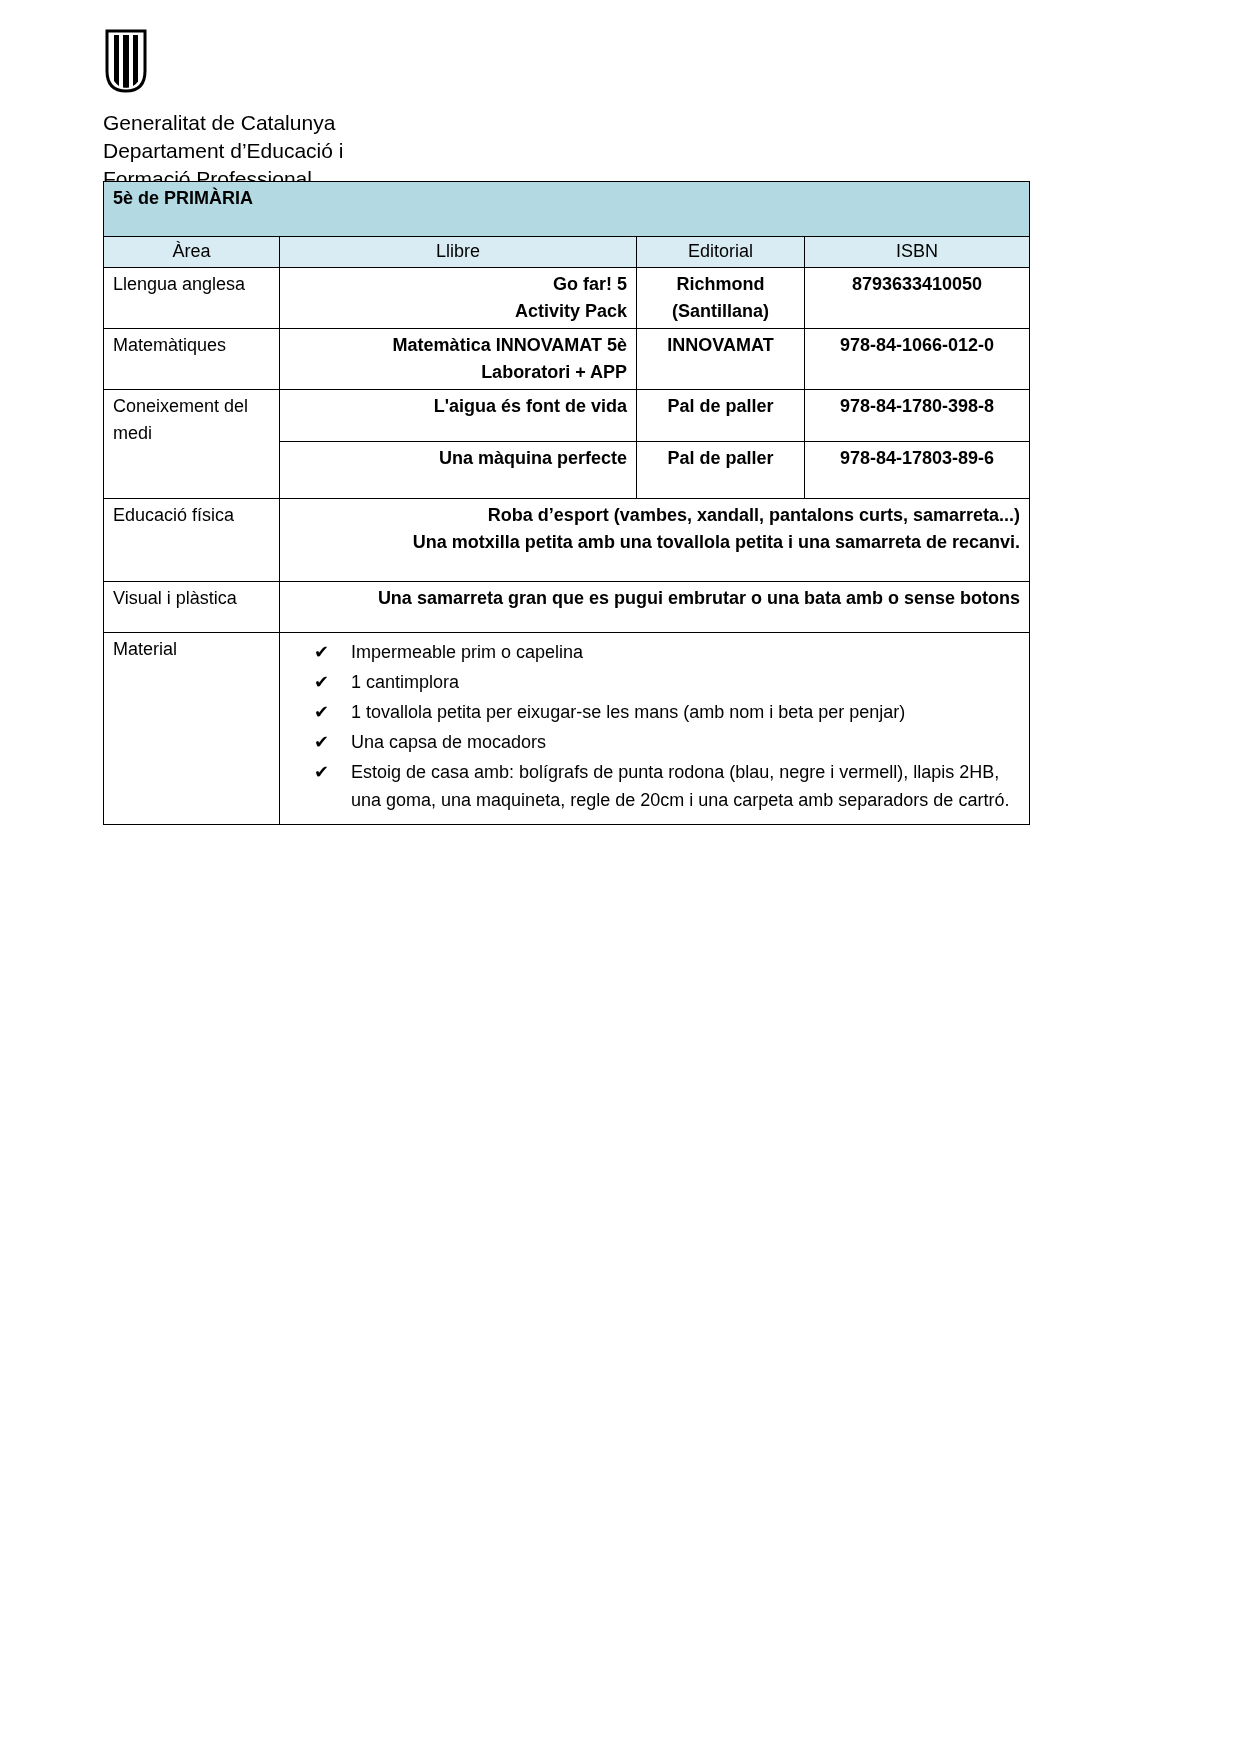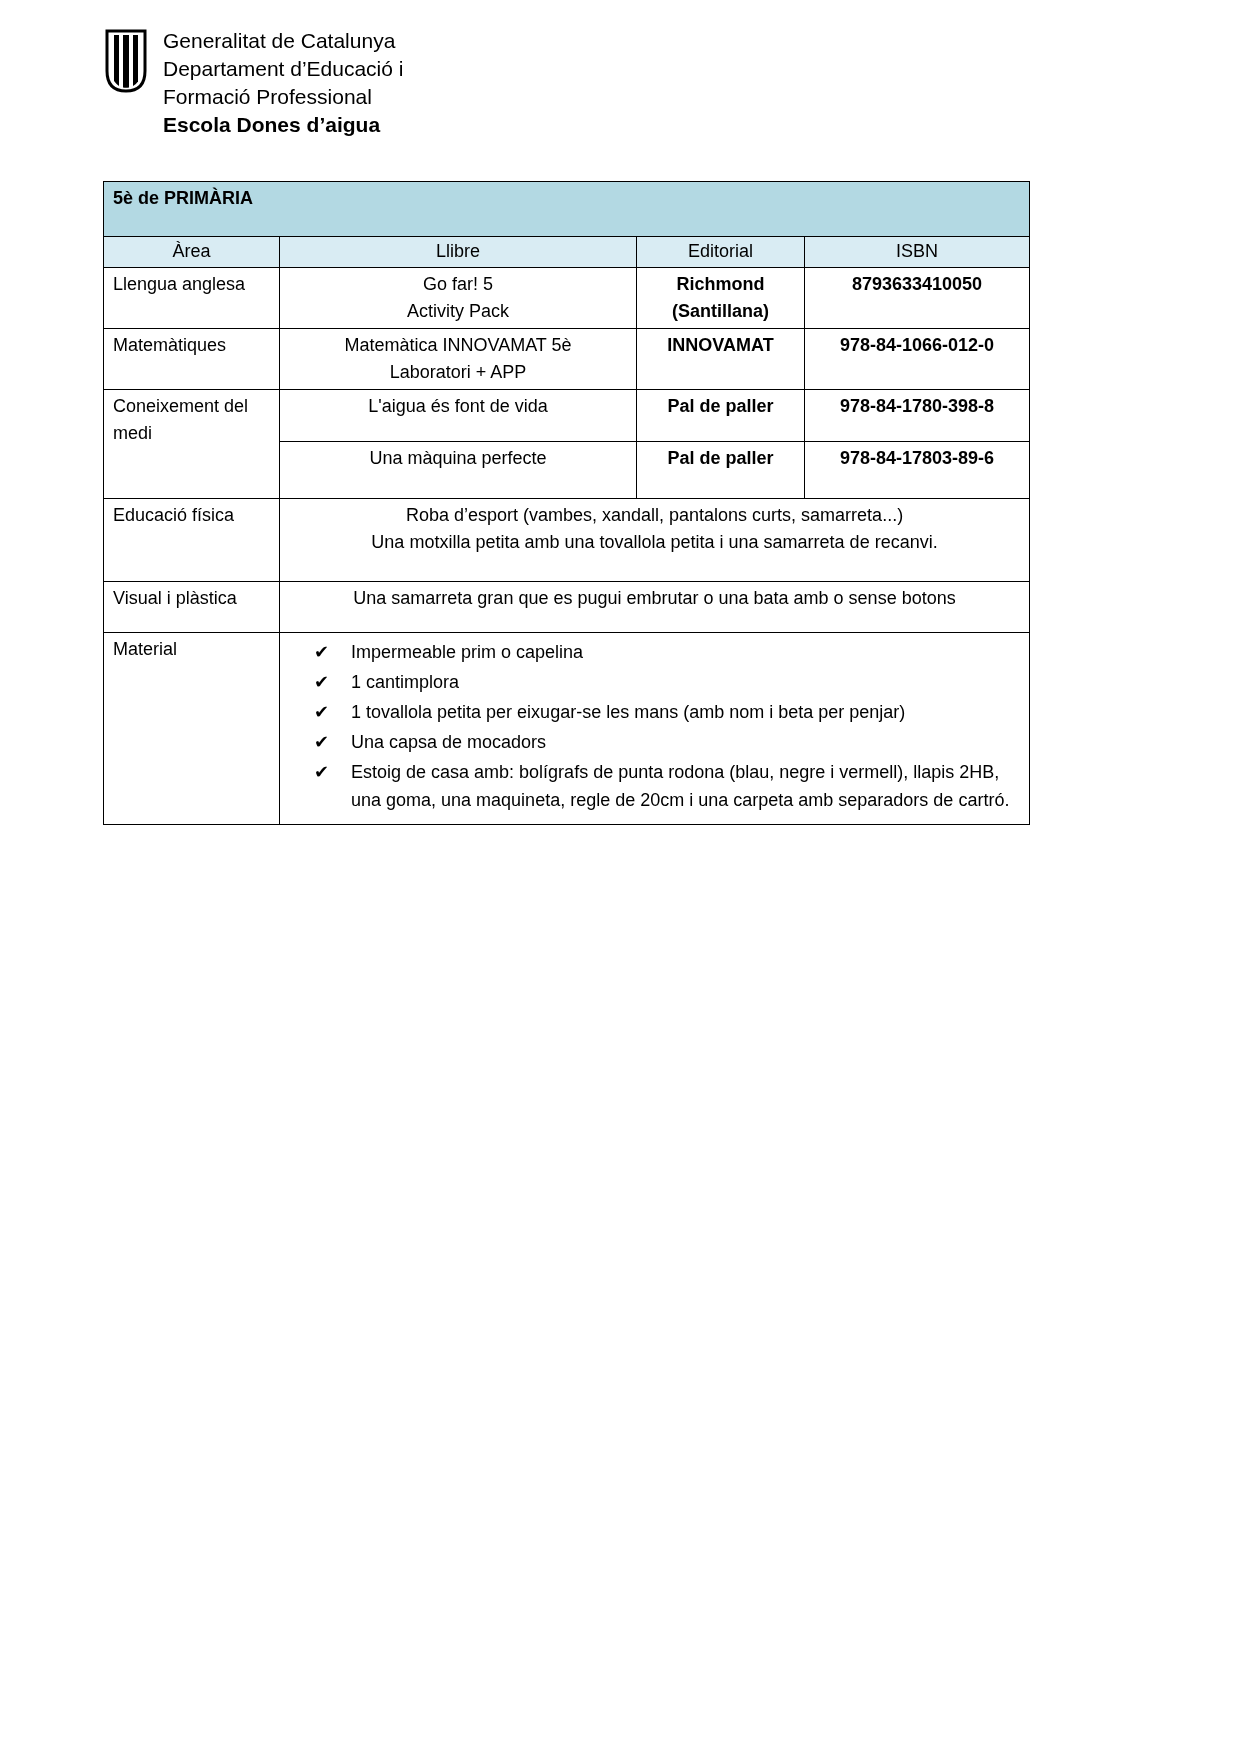--- a/index.html
+++ b/index.html
@@ -15,20 +15,21 @@
   }
 
   
   .letterhead {
     position: absolute;
     top: 27px;
     left: 103px;
     display: flex;
     gap: 14px;
     align-items: flex-start;
+    flex-direction: column;
   }
   .logo { width: 46px; padding-top: 2px; }
   .logo svg { display: block; }
   .letterhead-text { font-size: 21px; line-height: 28px; }
   .letterhead-text .school { font-weight: bold; }
 
   
   table.booklist {
     position: absolute;
     left: 103px;
@@ -51,21 +52,21 @@
   }
   tr.head-row th {
     background: var(--header-bg, #d9ecf3);
     text-align: center;
     font-weight: normal;
     height: 28px;
     padding-top: 1px;
     padding-bottom: 2px;
   }
   td.cell-area { text-align: left; }
-  td.cell-llibre { text-align: center; }
+  td.cell-llibre { text-align: right; font-weight: bold; }
   td.cell-editorial, td.cell-isbn { text-align: center; font-weight: bold; }
 
   tr.row-llengua     { height: 57px; }
   tr.row-mates       { height: 58px; }
   tr.row-medi1       { height: 52px; }
   tr.row-medi2       { height: 57px; }
   tr.row-edfisica    { height: 83px; }
   tr.row-visual      { height: 51px; }
   tr.row-material    { height: 190px; }
 

